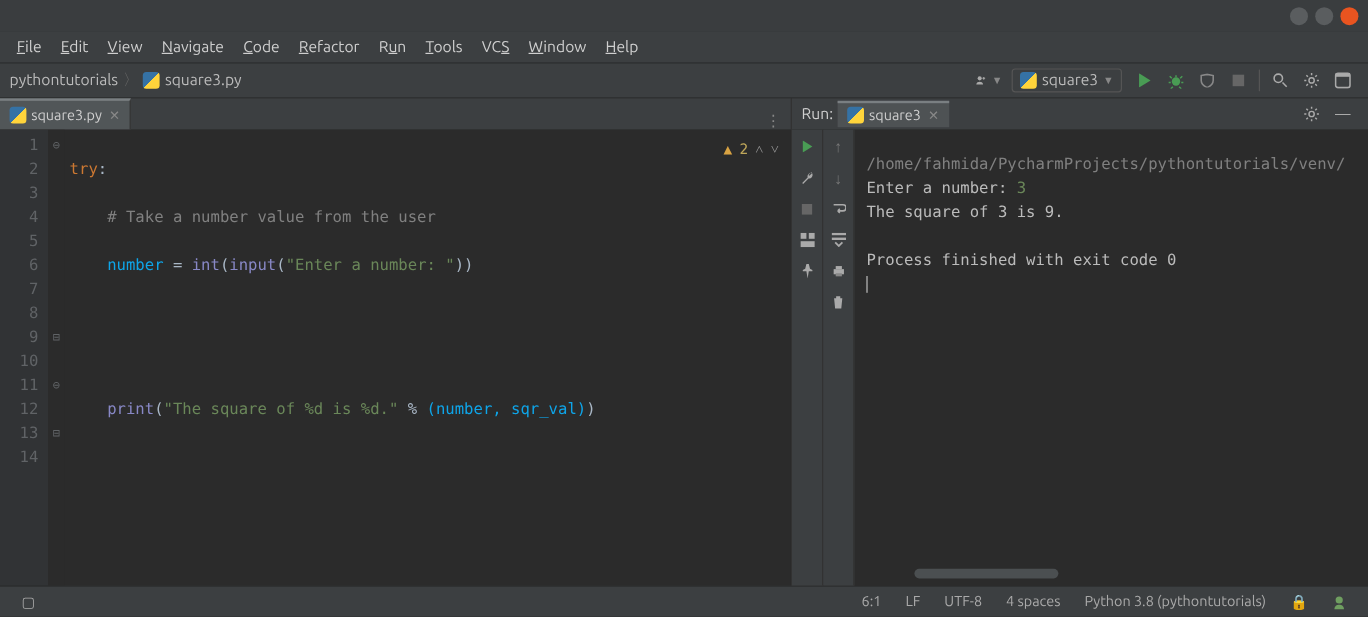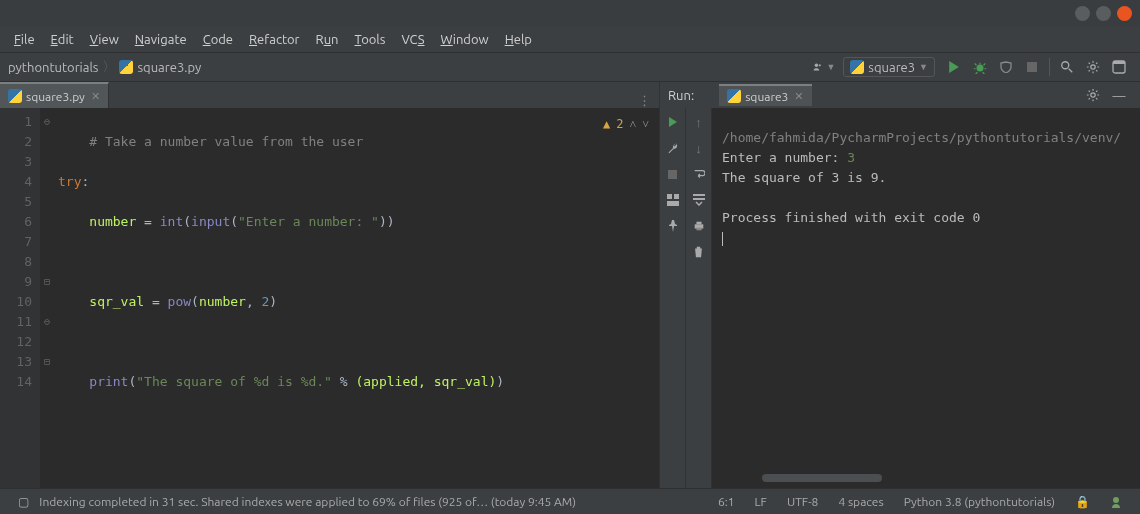--- a/index.html
+++ b/index.html
@@ -91,29 +91,29 @@
 .gutter div { height: 20px; }
 .fold-col { width: 14px; background: #2b2b2b; padding-top: 4px; }
 .fold-col div { height: 20px; color: #606366; text-align: center; font-size: 10px; }
 .code { flex: 1; padding: 4px 0 4px 4px; color: #a9b7c6; white-space: pre; position: relative; }
 .code .line { height: 20px; }
 .kw { color: #cc7832; }
 .cm { color: #808080; }
 .fn { color: #8888c6; }
 .str { color: #6a8759; }
 .num { color: #6897bb; }
-.id { color: #bef264; }
+.id { color: #0ea5e9; }
 .inspect { position: absolute; top: 6px; right: 10px; display: flex; align-items: center; gap: 6px; color: #bfa75a; font-size: 12px; }
 .inspect .tri { color: #d9a343; }
 .inspect .arrw { color: #999; cursor: pointer; }
 .run-pane { flex: 1; display: flex; flex-direction: column; background: #2b2b2b; }
 .run-header {
   height: 26px; background: #3c3f41; display: flex; align-items: center; padding: 0 8px; color: #cfcfcf;
 }
-.run-header .label { margin-right: 25px; }
+.run-header .label { margin-right: 4px; }
 .run-header .rtab { display: flex; align-items: center; background: #4e5254; padding: 3px 8px; border-top: 2px solid #7a7f82; font-size: 12px; }
 .run-header .spacer { flex: 1; }
 .run-body { flex: 1; display: flex; background: #2b2b2b; }
 .run-tools { width: 26px; background: #3c3f41; display: flex; flex-direction: column; align-items: center; padding-top: 6px; gap: 10px; border-right: 1px solid #323232; }
 .run-tools2 { width: 26px; background: #3c3f41; display: flex; flex-direction: column; align-items: center; padding-top: 6px; gap: 10px; border-right: 1px solid #323232; }
 .run-tools .ic, .run-tools2 .ic { width: 16px; height: 16px; color: #aaa; cursor: pointer; display: flex; align-items: center; justify-content: center; }
 .run-output { flex: 1; padding: 0 10px; font-family: "DejaVu Sans Mono", Menlo, Consolas, monospace; font-size: 13px; line-height: 20px; color: #bbbbbb; white-space: pre; overflow: hidden; position: relative; }
 .run-output .path { color: #808080; }
 .run-output .mint { color: #bbbbbb; }
 .run-output .input-val { color: #6a8759; }
@@ -262,27 +262,26 @@
           <div></div>
           <div></div>
         <div>⊟</div>
           <div></div>
           <div>⊖</div>
           <div></div>
           <div>⊟</div>
           <div></div>
       </div>
       <div class="code">
+<div class="line"><span class="kw">try</span>:</div>
 <div class="line">    <span class="cm"># Take a number value from the user</span></div>
-<div class="line"><span class="kw">try</span>:</div>
 <div class="line">    <span class="id">number</span> = <span class="fn">int</span>(<span class="fn">input</span>(<span class="str">"Enter a number: "</span>))</div>
 <div class="line"></div>
-<div class="line">    <span class="id">sqr_val</span> = <span class="fn">pow</span>(<span class="id">number</span>, <span class="num">2</span>)</div>
 <div class="line"></div>
-<div class="line">    <span class="fn">print</span>(<span class="str">"The square of %d is %d."</span> % <span class="id">(applied, sqr_val)</span>)</div>
+<div class="line">    <span class="fn">print</span>(<span class="str">"The square of %d is %d."</span> % <span class="id">(number, sqr_val)</span>)</div>
 
 
 
 
 
         <div class="inspect">
           <span class="tri">▲</span>
           <span>2</span>
           <span class="arrw">˄</span>
           <span class="arrw">˅</span>
@@ -374,21 +373,20 @@
 <span class="mint">Process finished with exit code 0</span>
 <span class="cursor"></span>
         <div class="hscroll"></div>
       </div>
     </div>
   </div>
 </div>
 
 <div class="statusbar">
   <span class="seg">▢</span>
-  <span>Indexing completed in 31 sec. Shared indexes were applied to 69% of files (925 of… (today 9:45 AM)</span>
   <span class="sp"></span>
   <span class="seg">6:1</span>
   <span class="seg">LF</span>
   <span class="seg">UTF-8</span>
   <span class="seg">4 spaces</span>
   <span class="seg">Python 3.8 (pythontutorials)</span>
   <span class="seg lock">🔒</span>
   <span class="seg hm">
     <svg width="12" height="12" viewBox="0 0 12 12">
         <circle cx="6" cy="4" r="3" fill="#6f9e60"></circle>

